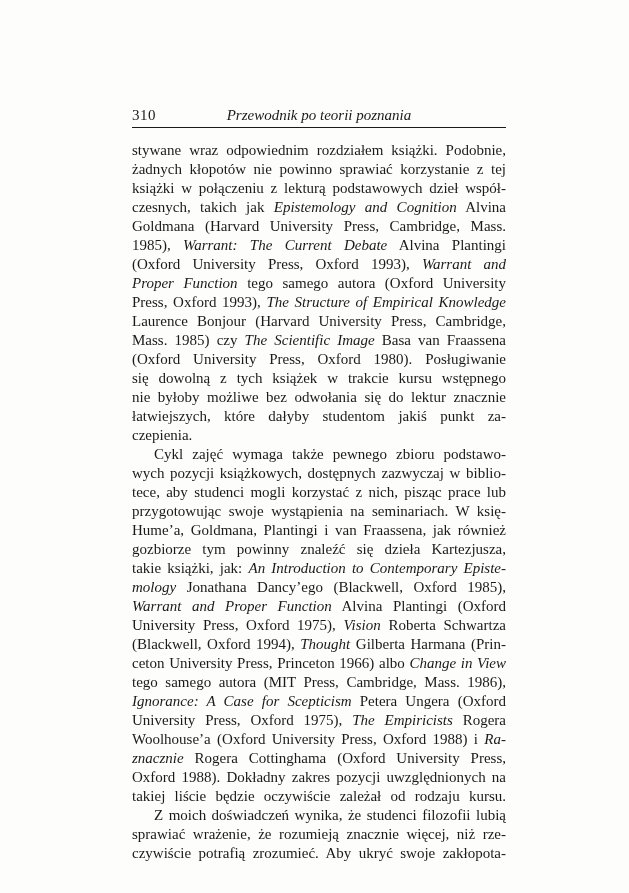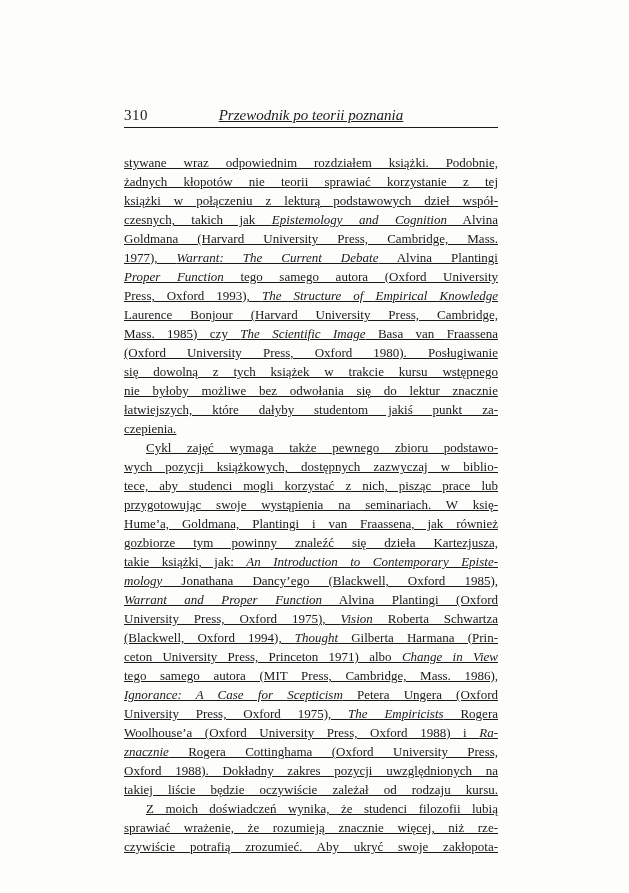--- a/index.html
+++ b/index.html
@@ -10,23 +10,22 @@
     color: var(--ink, #161616);
   }
   .page {
     position: relative;
     width: 629px; height: 893px;
     background: var(--paper, #fdfdfc);
     overflow: hidden;
   }
   .content {
     position: absolute;
-    left: 124px; top: 105px;
+    left: 132px; top: 105px;
     width: 374px;
-    text-decoration: underline;
   }
   .running-header {
     position: relative;
     height: 20px;
     font-size: 15px;
     line-height: 20px;
   }
   .pagenum {
     position: absolute;
     left: 0; top: 0;
@@ -35,22 +34,22 @@
   .running-title {
     display: block;
     text-align: center;
     font-style: italic;
   }
   .rule {
     border-top: 1.2px solid var(--ink, #1e1e1e);
     margin-top: 2px;
   }
   .text-block {
-    margin-top: 25px;
-    font-size: 13px;
+    margin-top: 13px;
+    font-size: 15px;
     line-height: 19px;
   }
   .line {
     text-align: justify;
     text-align-last: justify;
     word-spacing: -1.5px;
   }
   .line.last {
     text-align-last: left;
     word-spacing: normal;
@@ -63,46 +62,47 @@
 
 <div class="page">
   <div class="content">
     <header class="running-header">
       <span class="pagenum">310</span>
       <span class="running-title">Przewodnik po teorii poznania</span>
     </header>
     <div class="rule"></div>
     <main class="text-block">
         <div class="line"><span>stywane wraz odpowiednim rozdziałem książki. Podobnie,</span></div>
-        <div class="line"><span>żadnych kłopotów nie teorii sprawiać korzystanie z tej</span></div>
+        <div class="line"><span>żadnych kłopotów nie powinno sprawiać korzystanie z tej</span></div>
         <div class="line"><span>książki w połączeniu z lekturą podstawowych dzieł współ-</span></div>
         <div class="line"><span>czesnych, takich jak </span><em>Epistemology and Cognition</em><span> Alvina</span></div>
         <div class="line"><span>Goldmana (Harvard University Press, Cambridge, Mass.</span></div>
-        <div class="line"><span>1977), </span><em>Warrant: The Current Debate</em><span> Alvina Plantingi</span></div>
+        <div class="line"><span>1985), </span><em>Warrant: The Current Debate</em><span> Alvina Plantingi</span></div>
+        <div class="line"><span>(Oxford University Press, Oxford 1993), </span><em>Warrant and</em></div>
         <div class="line"><em>Proper Function</em><span> tego samego autora (Oxford University</span></div>
         <div class="line"><span>Press, Oxford 1993), </span><em>The Structure of Empirical Knowledge</em></div>
         <div class="line"><span>Laurence Bonjour (Harvard University Press, Cambridge,</span></div>
         <div class="line"><span>Mass. 1985) czy </span><em>The Scientific Image</em><span> Basa van Fraassena</span></div>
         <div class="line"><span>(Oxford University Press, Oxford 1980). Posługiwanie</span></div>
         <div class="line"><span>się dowolną z tych książek w trakcie kursu wstępnego</span></div>
         <div class="line"><span>nie byłoby możliwe bez odwołania się do lektur znacznie</span></div>
         <div class="line"><span>łatwiejszych, które dałyby studentom jakiś punkt za-</span></div>
         <div class="line last"><span>czepienia.</span></div>
         <div class="line indent"><span>Cykl zajęć wymaga także pewnego zbioru podstawo-</span></div>
         <div class="line"><span>wych pozycji książkowych, dostępnych zazwyczaj w biblio-</span></div>
         <div class="line"><span>tece, aby studenci mogli korzystać z nich, pisząc prace lub</span></div>
         <div class="line"><span>przygotowując swoje wystąpienia na seminariach. W księ-</span></div>
         <div class="line"><span>Hume’a, Goldmana, Plantingi i van Fraassena, jak również</span></div>
         <div class="line"><span>gozbiorze tym powinny znaleźć się dzieła Kartezjusza,</span></div>
         <div class="line"><span>takie książki, jak: </span><em>An Introduction to Contemporary Episte-</em></div>
         <div class="line"><em>mology</em><span> Jonathana Dancy’ego (Blackwell, Oxford 1985),</span></div>
         <div class="line"><em>Warrant and Proper Function</em><span> Alvina Plantingi (Oxford</span></div>
         <div class="line"><span>University Press, Oxford 1975), </span><em>Vision</em><span> Roberta Schwartza</span></div>
         <div class="line"><span>(Blackwell, Oxford 1994), </span><em>Thought</em><span> Gilberta Harmana (Prin-</span></div>
-        <div class="line"><span>ceton University Press, Princeton 1971) albo </span><em>Change in View</em></div>
+        <div class="line"><span>ceton University Press, Princeton 1966) albo </span><em>Change in View</em></div>
         <div class="line"><span>tego samego autora (MIT Press, Cambridge, Mass. 1986),</span></div>
         <div class="line"><em>Ignorance: A Case for Scepticism</em><span> Petera Ungera (Oxford</span></div>
         <div class="line"><span>University Press, Oxford 1975), </span><em>The Empiricists</em><span> Rogera</span></div>
         <div class="line"><span>Woolhouse’a (Oxford University Press, Oxford 1988) i </span><em>Ra-</em></div>
         <div class="line"><em>znacznie</em><span> Rogera Cottinghama (Oxford University Press,</span></div>
         <div class="line"><span>Oxford 1988). Dokładny zakres pozycji uwzględnionych na</span></div>
         <div class="line"><span>takiej liście będzie oczywiście zależał od rodzaju kursu.</span></div>
         <div class="line indent"><span>Z moich doświadczeń wynika, że studenci filozofii lubią</span></div>
         <div class="line"><span>sprawiać wrażenie, że rozumieją znacznie więcej, niż rze-</span></div>
         <div class="line"><span>czywiście potrafią zrozumieć. Aby ukryć swoje zakłopota-</span></div>

